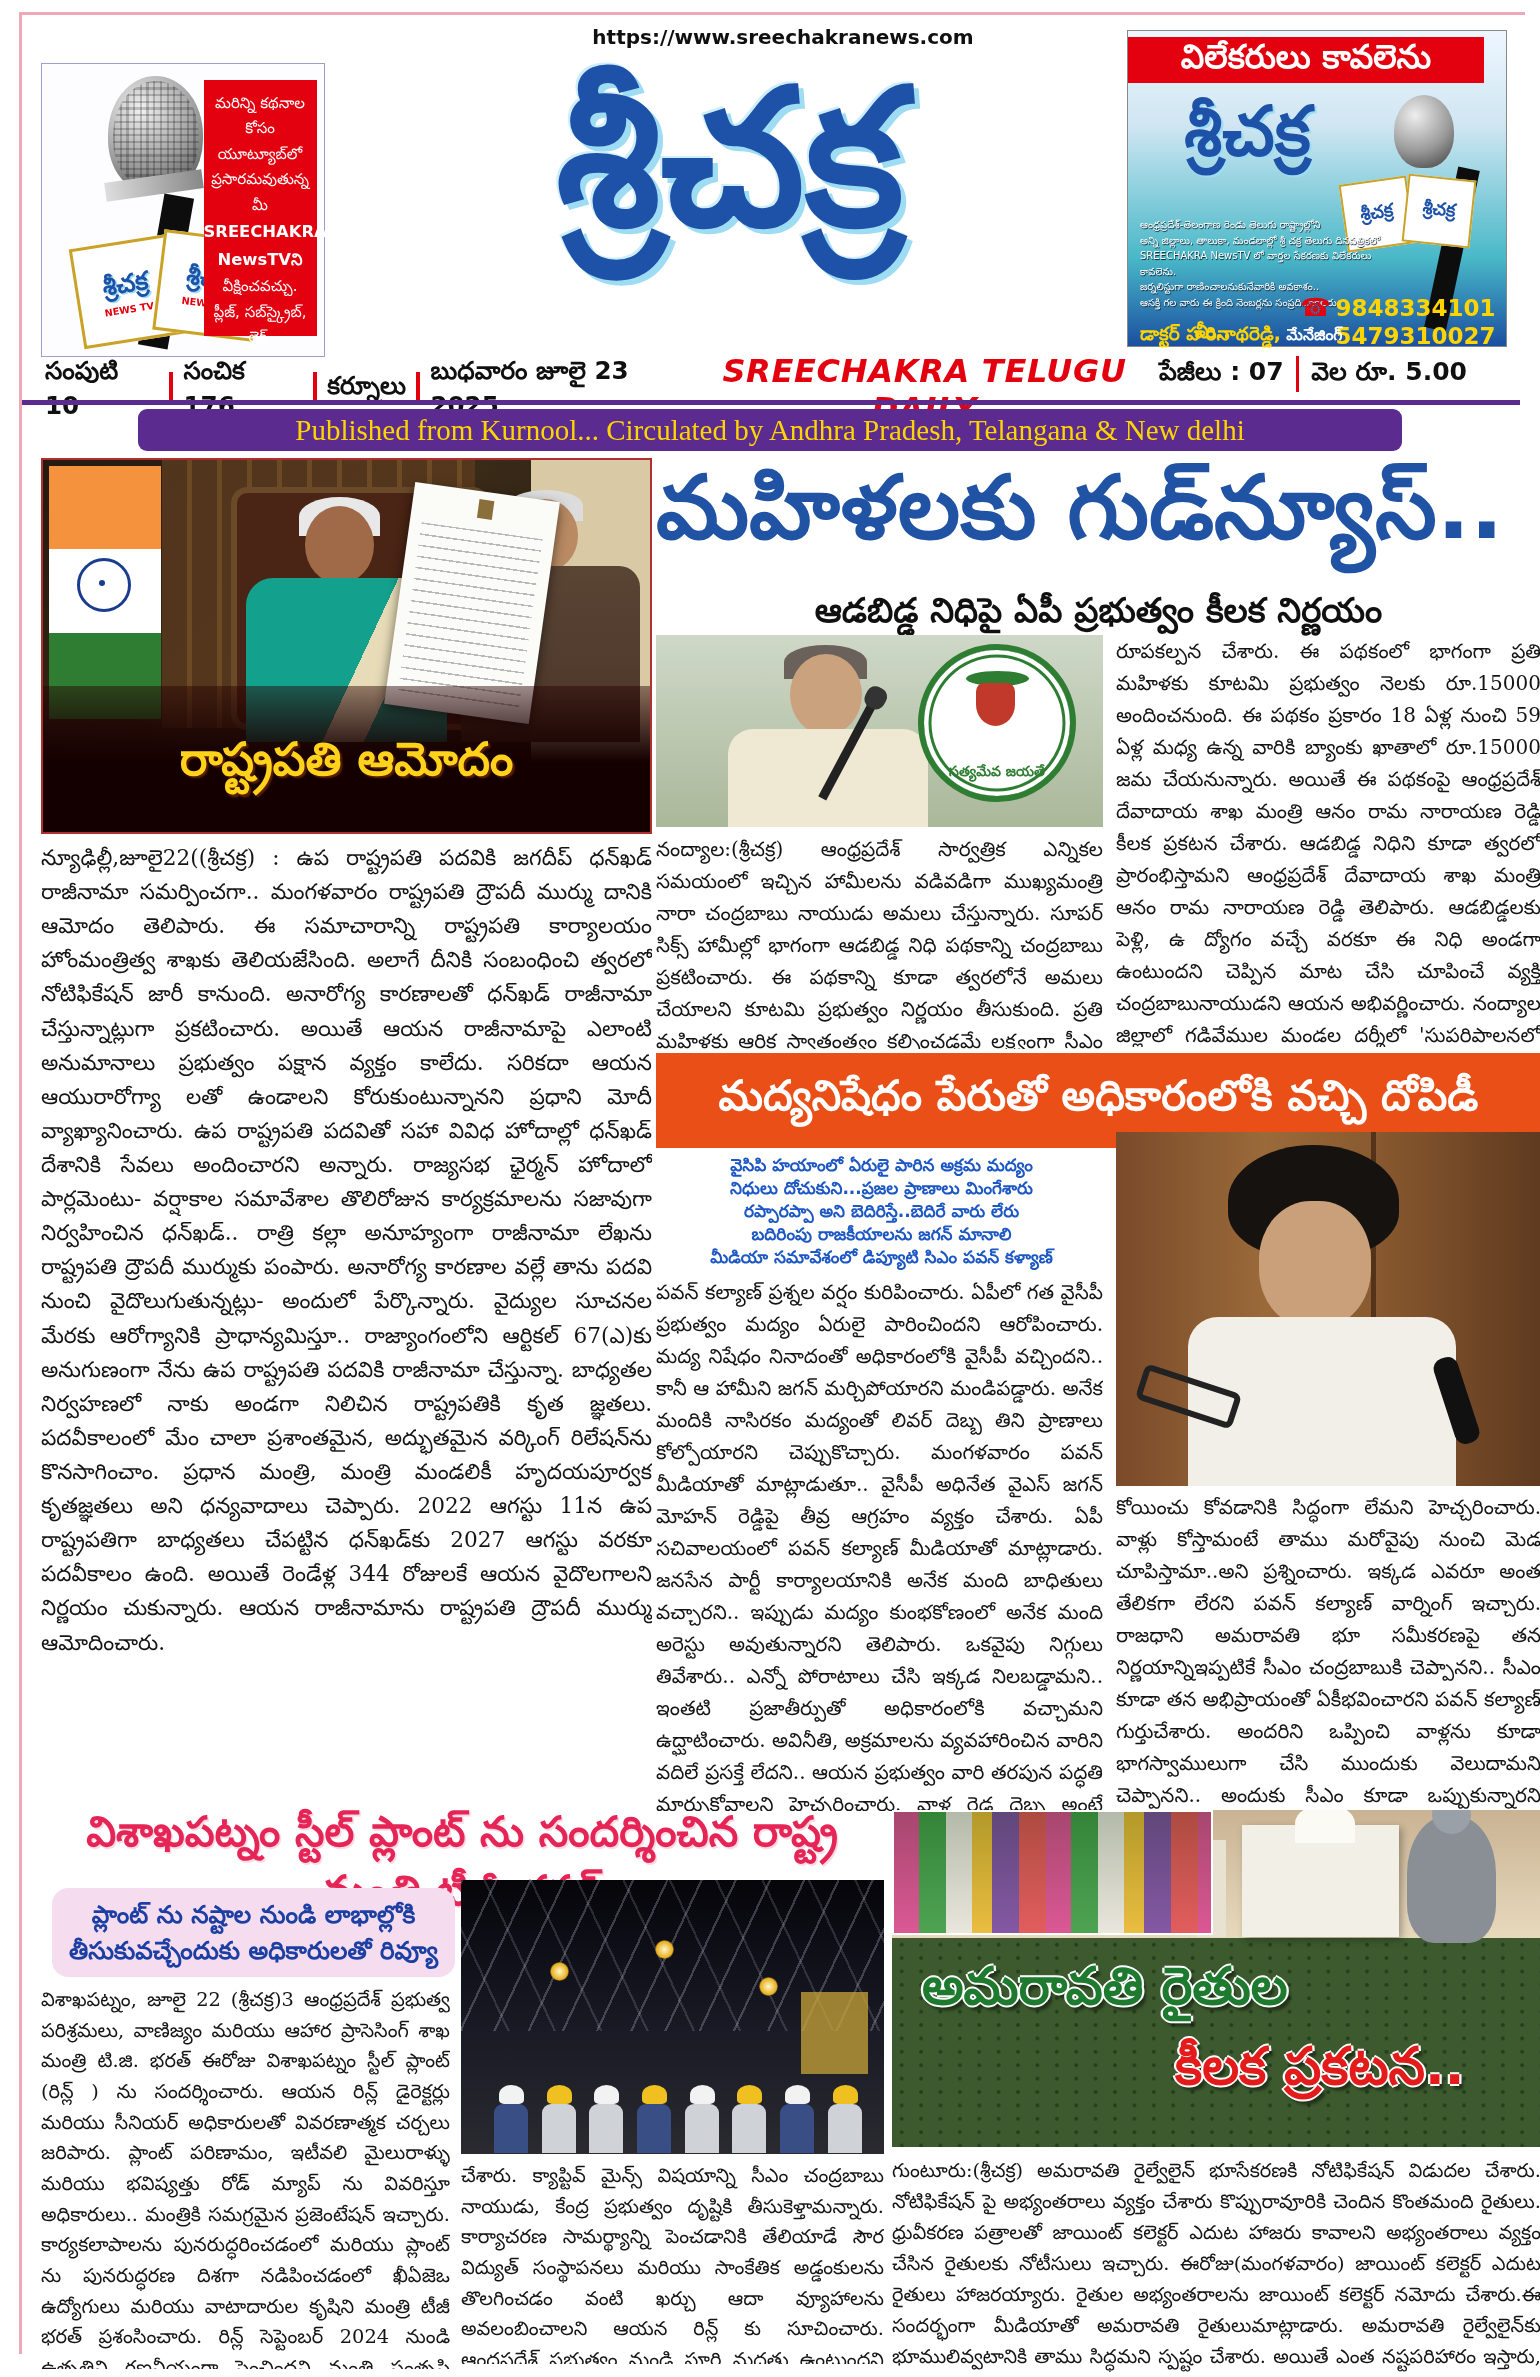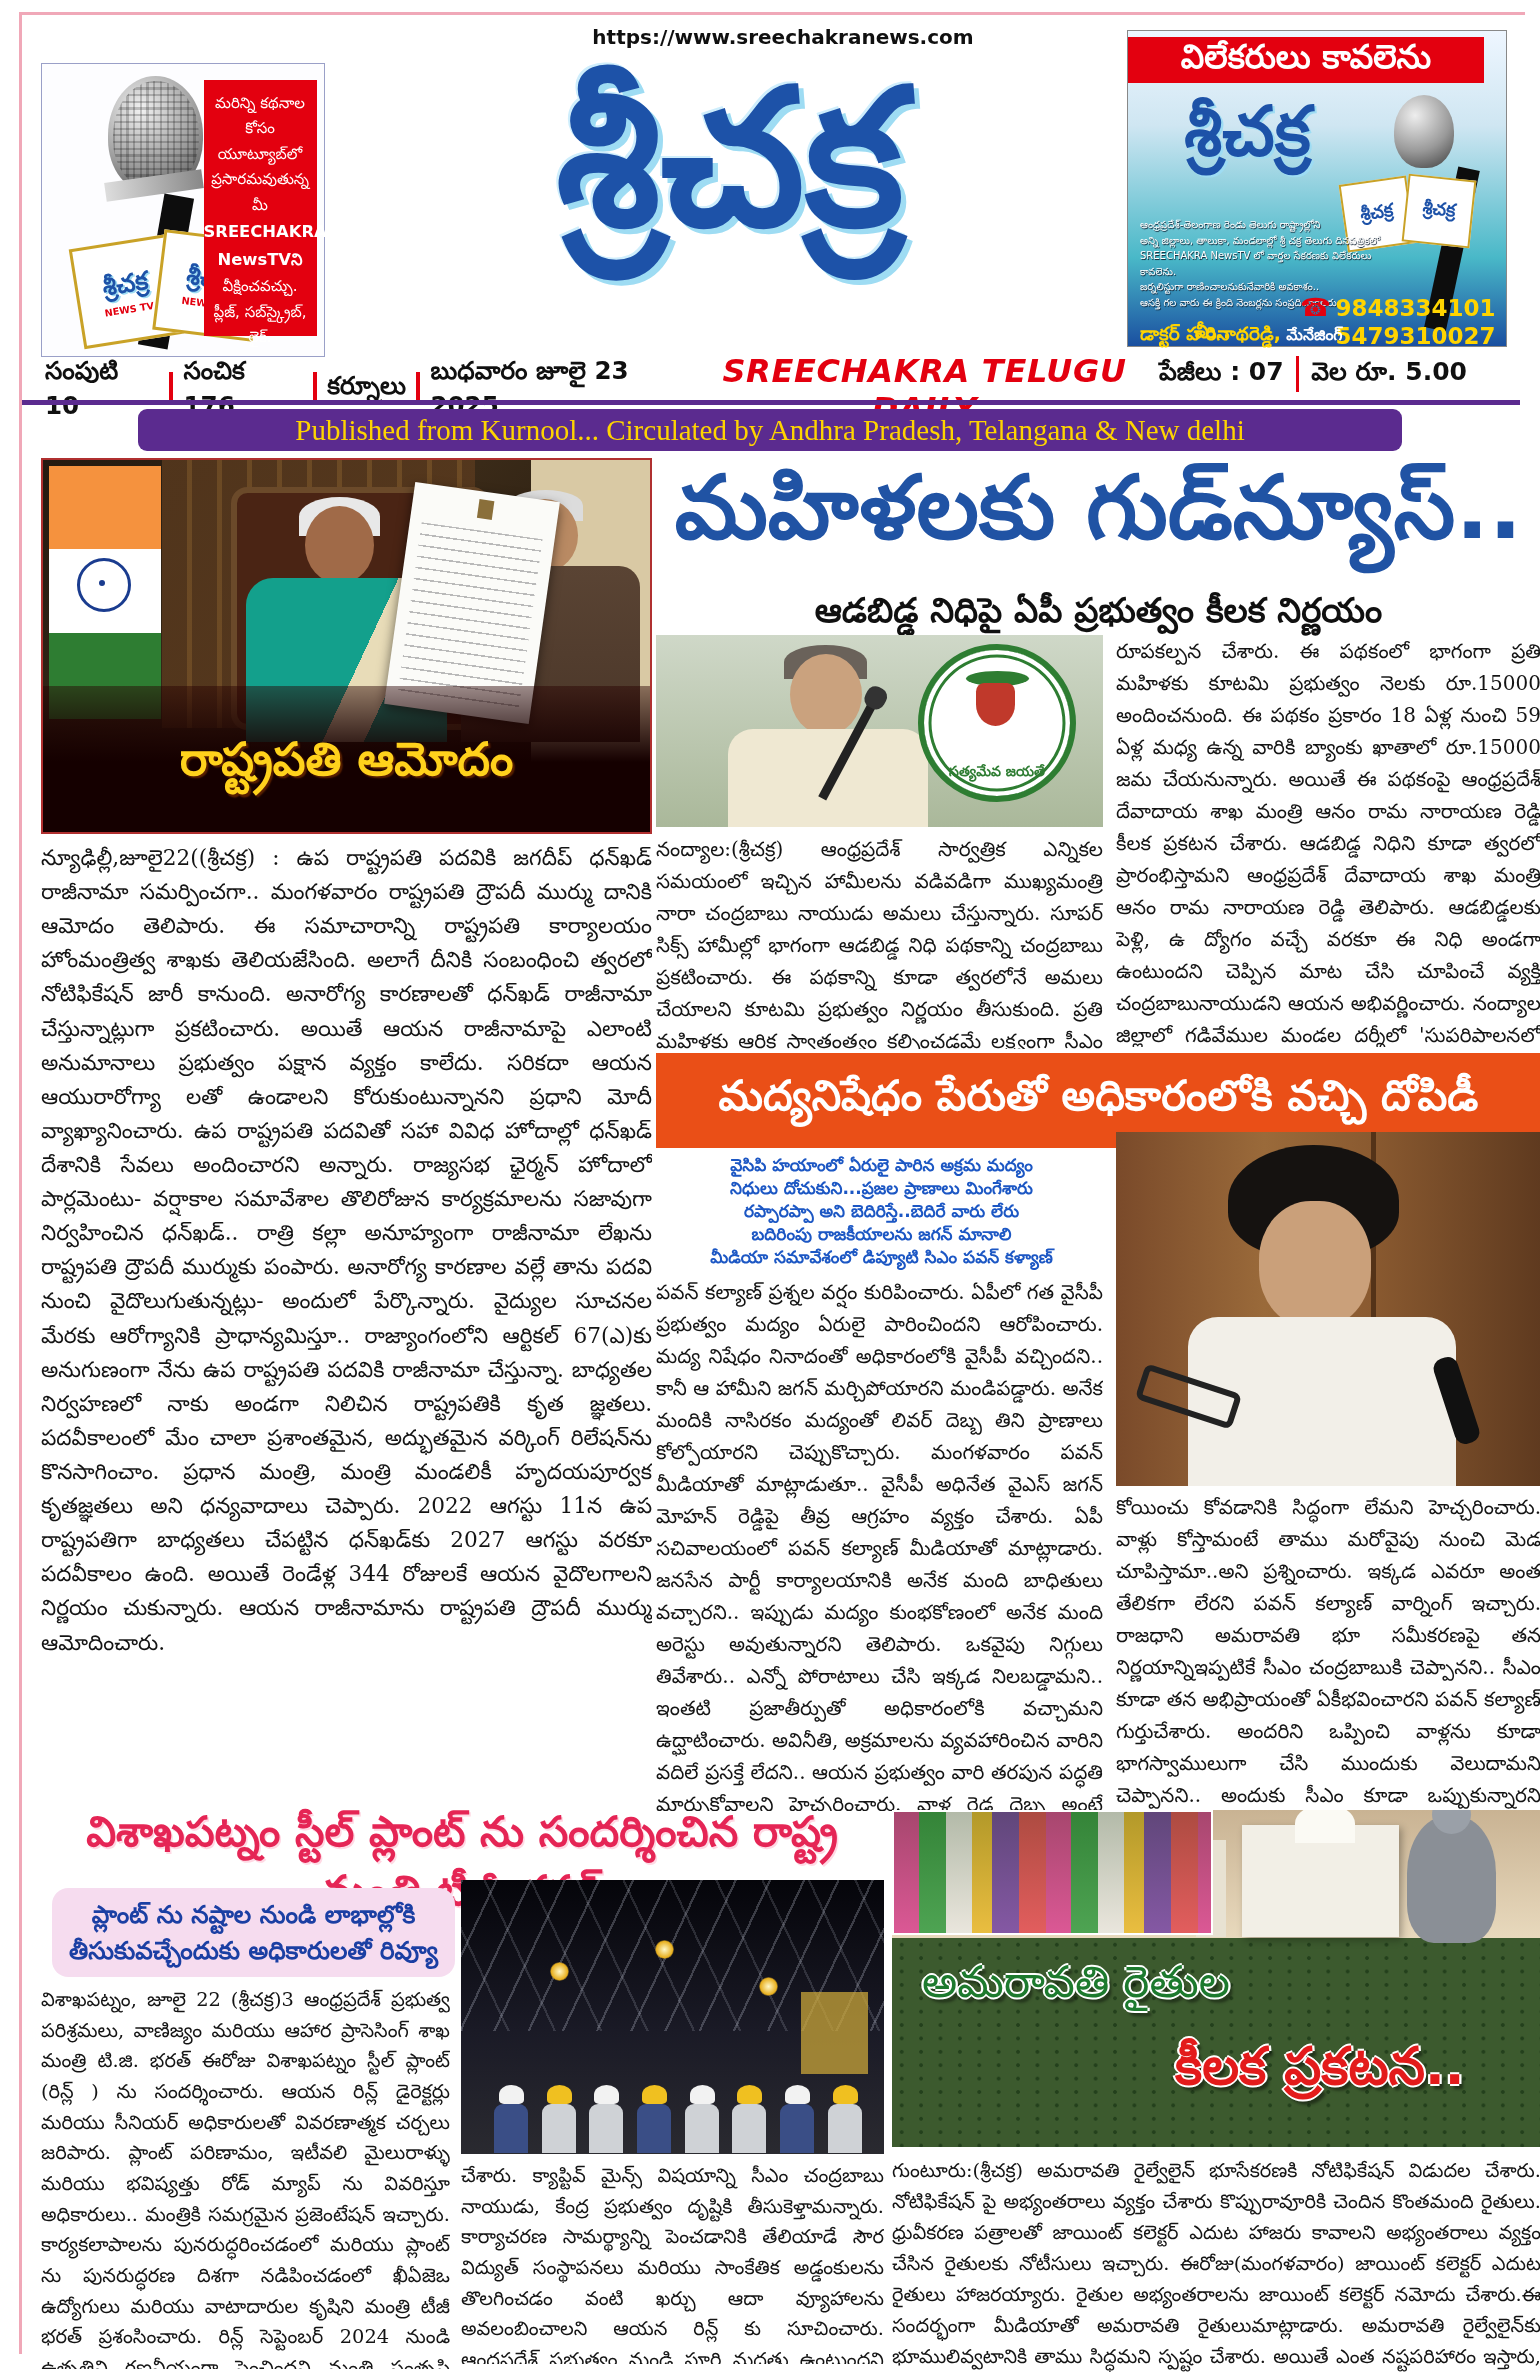--- a/index.html
+++ b/index.html
@@ -94,21 +94,21 @@
   .pd-dh-body{position:absolute;right:10.4px;top:106px;width:179px;height:176px;border-radius:21px 21px 0 0;
               background:linear-gradient(180deg,#5a4434,#4a3628);}
   .pd-overlay{position:absolute;left:0;right:0;bottom:0;height:146px;
               background:linear-gradient(180deg,rgba(40,0,0,.45),#150000 52%);
               display:flex;flex-direction:column;align-items:center;justify-content:center;}
   .pd-line{font-size:46px;font-weight:800;color:#ffd21c;text-shadow:2.2px 2.2px 1.5px #5a2000;line-height:1.35;}
 
   .dh-body{position:absolute;left:41px;top:841px;width:611px;height:953px;font-size:21.6px;line-height:1.58;}
 
   
-  .gn-headline{position:absolute;left:656px;top:456px;width:885px;text-align:center;
+  .gn-headline{position:absolute;left:656px;top:456px;width:885px;text-align:left;
                font-size:88px;font-weight:bold;color:#2053a4;}
   .gn-deck{position:absolute;left:656px;top:590px;width:885px;text-align:center;
            font-size:34px;font-weight:bold;color:#101010;}
   .photo-cm{position:absolute;left:656px;top:635px;width:447px;height:192px;overflow:hidden;
             background:linear-gradient(180deg,#cfd8c8,#aab89a);}
   .cm-head{position:absolute;left:134px;top:19.4px;width:72px;height:81px;border-radius:50%;background:#caa27e;}
   .cm-hair{position:absolute;left:128px;top:10.4px;width:83px;height:34px;border-radius:50% 50% 0 0;background:#6a625a;}
   .cm-body{position:absolute;left:72px;top:94px;width:200px;height:98px;border-radius:25px 25px 0 0;background:#efe8d2;}
   .cm-mic{position:absolute;left:188px;top:58px;width:9px;height:112px;background:#222;transform:rotate(28deg);}
   .cm-mic::before{content:"";position:absolute;left:-6px;top:-13.4px;width:21px;height:22.4px;border-radius:40%;background:#333;}
@@ -164,21 +164,21 @@
   .am-field{position:absolute;left:0;top:38%;width:100%;height:62%;
             background:radial-gradient(circle,#23401c 1.5px,transparent 2.2px);background-size:19.4px 13.4px;background-color:#3c5a2e;}
   .am-bldg{position:absolute;left:350px;top:15px;width:157px;height:112px;background:#f2efe6;box-shadow:3px 3px 7.5px rgba(0,0,0,.3);}
   .am-dome{position:absolute;left:403px;top:-6px;width:60px;height:39px;border-radius:50% 50% 0 0;background:#fbfaf4;}
   .am-tower{position:absolute;left:304px;top:30px;width:30px;height:97px;background:#e8e2d2;}
   .am-buddha{position:absolute;right:45px;top:6px;width:89px;height:127px;border-radius:45% 45% 30% 30%;background:#8a8f96;}
   .am-buddha::before{content:"";position:absolute;left:25px;top:-21px;width:39px;height:39px;border-radius:50%;background:#9aa0a8;}
   .am-farmers{position:absolute;left:0;top:0;width:321px;height:125px;border:2.2px solid #fff;box-sizing:border-box;
               background:repeating-linear-gradient(90deg,#d84a8c 0 25px,#3f9c44 25px 52px,#e8e4da 52px 78px,#e8b830 78px 98px,#7a4a9c 98px 125px,#e05050 125px 152px);}
   .am-farmers::after{content:"";position:absolute;inset:0;background:linear-gradient(180deg,rgba(20,60,20,.25),rgba(255,255,255,.08));}
-  .am-t1{position:absolute;left:30px;top:146px;font-size:44px;font-weight:400;color:#1d7a2e;
+  .am-t1{position:absolute;left:30px;top:146px;font-size:52px;font-weight:700;color:#1d7a2e;
          text-shadow:-2.2px 0 #fff,2.2px 0 #fff,0 -2.2px #fff,0 2.2px #fff,3.7px 4.5px 3px rgba(0,0,0,.45);text-align:center;}
   .am-t2{position:absolute;left:283px;top:226px;font-size:52px;font-weight:800;color:#e31b1b;
          text-shadow:-2.2px 0 #fff,2.2px 0 #fff,0 -2.2px #fff,0 2.2px #fff,3.7px 4.5px 3px rgba(0,0,0,.45);}
   .am-body{position:absolute;left:892px;top:2155px;width:649px;height:218px;font-size:19.4px;line-height:1.6;}
 </style>
 </head>
 <body>
 
 <div class="page">
   <div class="edge-v"></div>

